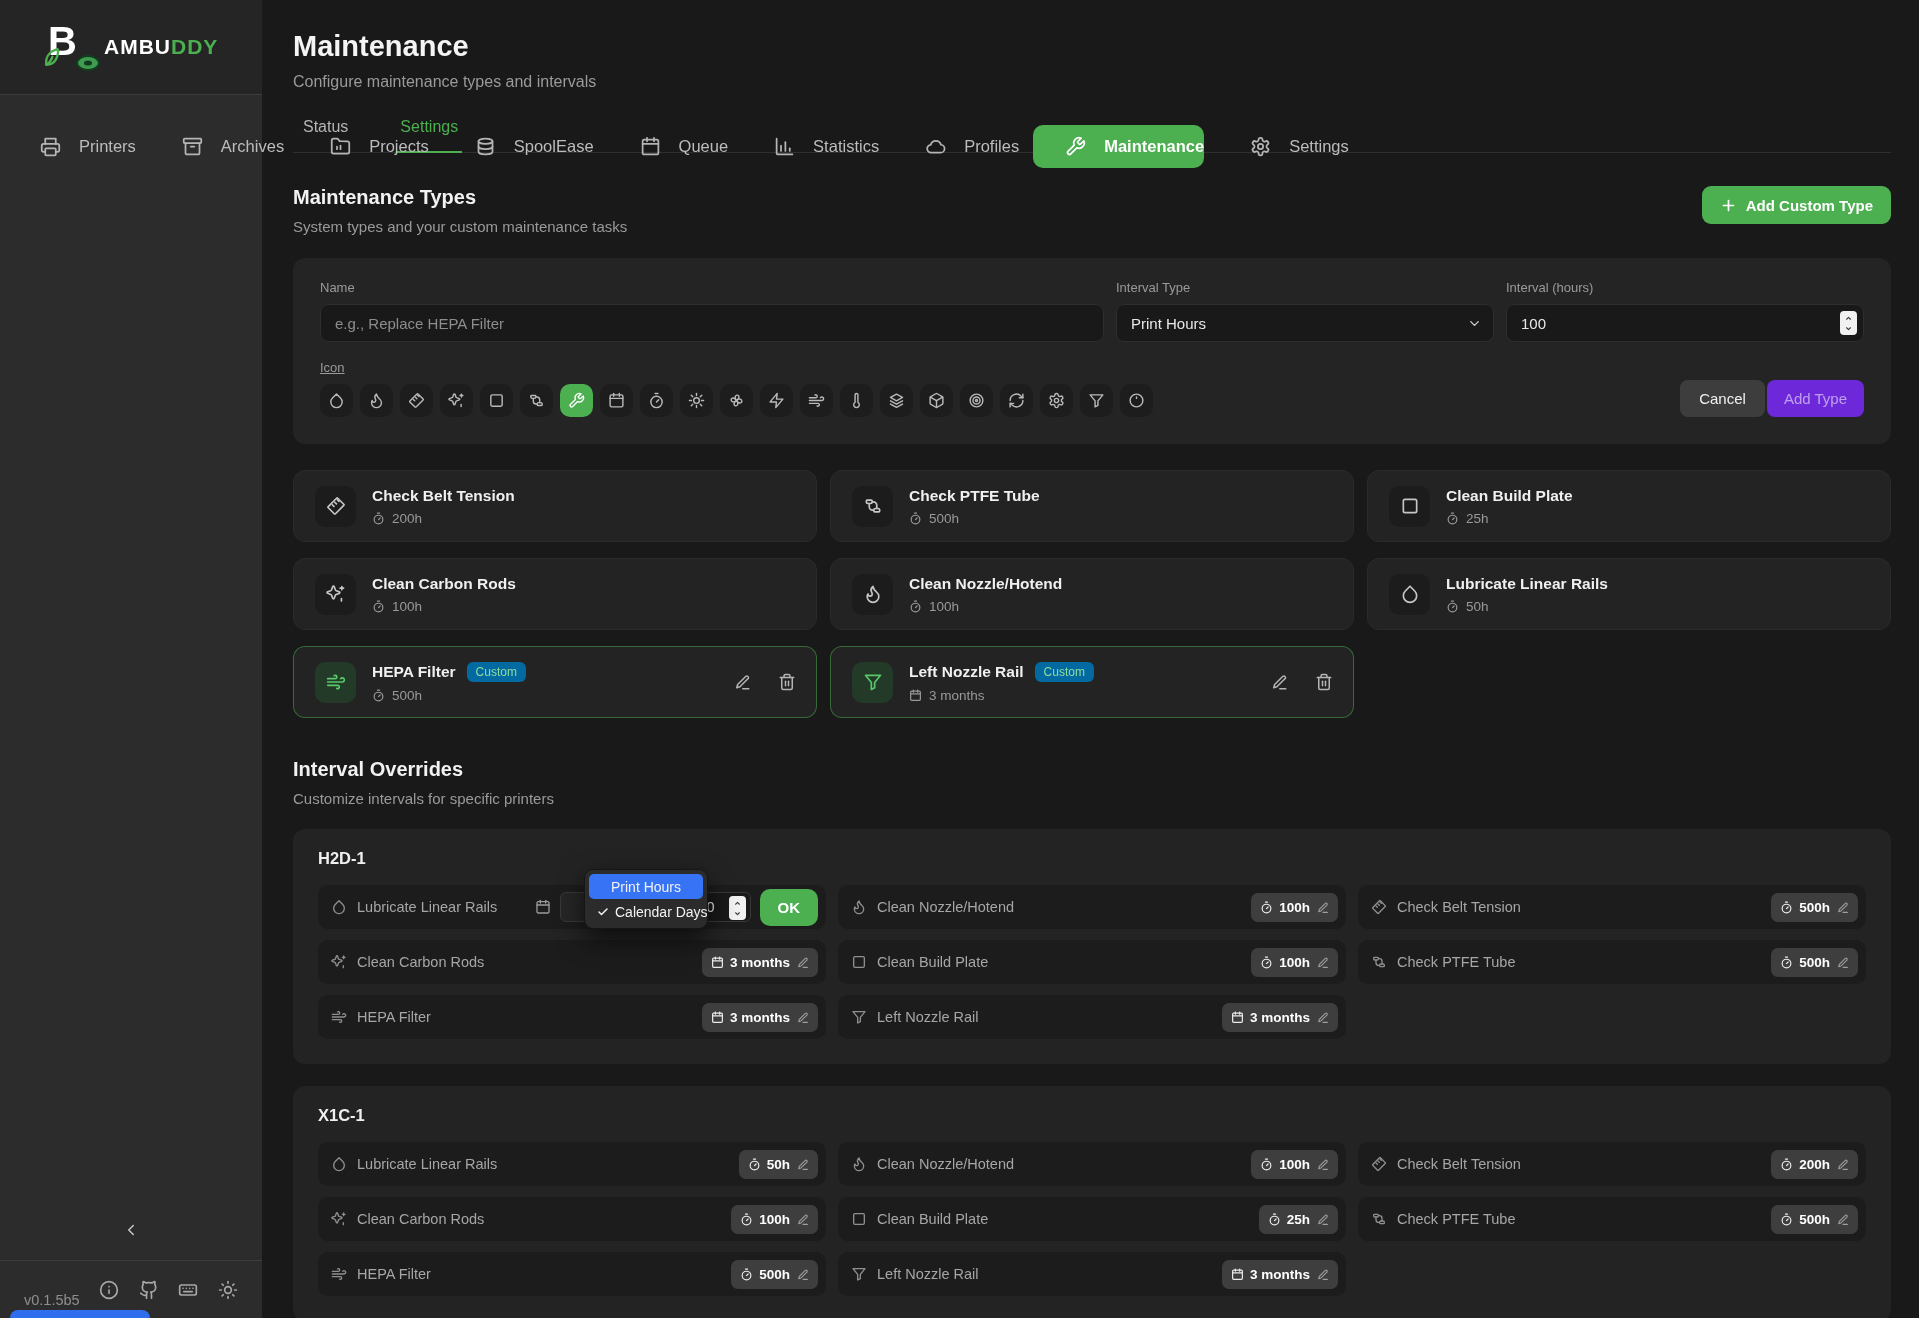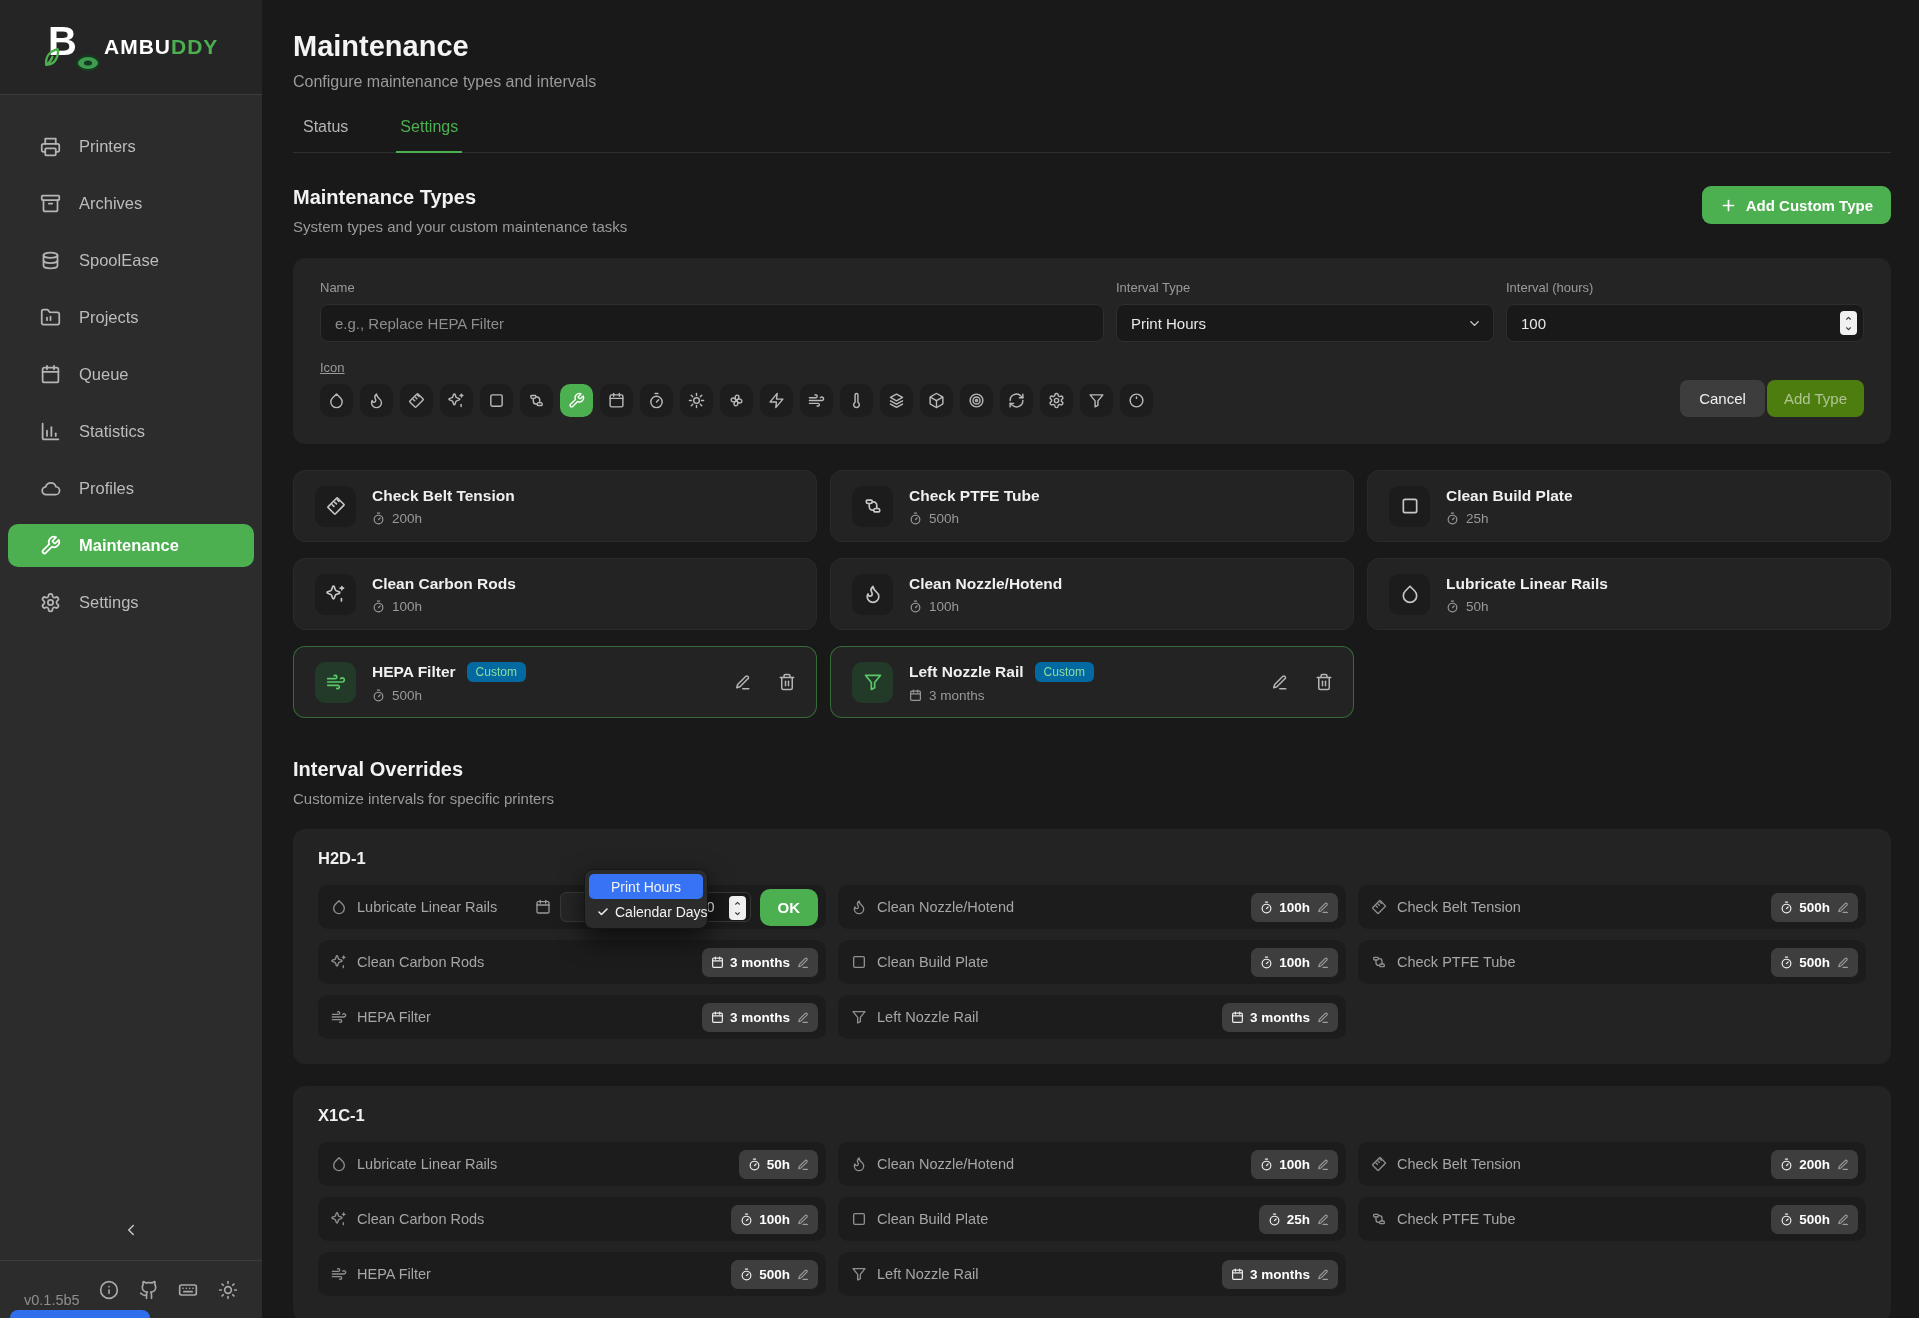--- a/index.html
+++ b/index.html
@@ -13,21 +13,21 @@
 
   
   .sidebar { position:absolute; left:0; top:0; bottom:0; width:262px; background:#2c2c2c; display:flex; flex-direction:column; z-index:2; }
   .logo-strip { height:95px; background:#252525; border-bottom:1px solid #3c3c3c; display:flex; align-items:center; padding-left:42px; }
   .logo-mark { position:relative; width:54px; height:52px; margin-right:8px; }
   .logo-b { position:absolute; left:6px; top:-2px; font-size:40px; font-weight:800; color:#fff; letter-spacing:-2px; }
   .logo-leaf { position:absolute; left:-2px; bottom:2px; color:#4caf50; transform:rotate(-15deg); }
   .logo-spool { position:absolute; right:-4px; bottom:2px; }
   .wordmark { font-size:21px; font-weight:700; letter-spacing:1px; color:#fff; }
   .wordmark .accent { color:#4caf50; }
-  .nav { padding:30px 8px 0; display:flex; flex-direction:column; gap:14px; }
+  .nav { padding:30px 8px 0; display:flex; flex-direction:row; gap:14px; }
   .nav-item { display:flex; align-items:center; gap:18px; height:43px; padding-left:32px; border-radius:10px; color:#bcbcbc; font-size:16.5px; cursor:pointer; }
   .nav-item .ic { color:#b5b5b5; }
   .nav-item.active { background:#4caf50; color:#fff; font-weight:600; }
   .nav-item.active .ic { color:#fff; }
   .sidebar-bottom { margin-top:auto; }
   .collapse-row { display:flex; justify-content:center; padding:12px 0 14px; }
   .collapse-btn { width:40px; height:32px; display:grid; place-items:center; color:#c7c7c7; cursor:pointer; border-radius:8px; }
   .side-footer { border-top:1px solid #3c3c3c; height:58px; display:flex; align-items:center; padding:0 24px; justify-content:space-between; }
   .version { color:#8f8f8f; font-size:14.5px;margin-top:20px; }
   .foot-icon { color:#a8a8a8; cursor:pointer; }
@@ -54,21 +54,21 @@
   .f-input::placeholder { color:#8d8d8d; }
   .sel-wrap, .num-wrap { position:relative; }
   .sel-wrap .chev { position:absolute; right:12px; top:12px; color:#cfcfcf; pointer-events:none; }
   .spinner { position:absolute; right:7px; top:7px; width:17px; height:24px; background:#f1f1f1; border-radius:4px; display:flex; flex-direction:column; align-items:center; justify-content:center; gap:1px; color:#3c3c3c; cursor:pointer; }
   .icon-label { margin-top:18px;text-decoration:underline; }
   .icon-row { display:flex; gap:7px; margin-top:0px; }
   .icon-btn { width:33px; height:33px; border-radius:10px; background:#1d1d1d; color:#b9b9b9; display:grid; place-items:center; cursor:pointer; }
   .icon-btn.selected { background:#4caf50; color:#fff; }
   .form-actions { position:absolute; right:27px; bottom:27px; display:flex; gap:2px; }
   .btn-cancel { height:37px; padding:0 19px; background:#3d3d3d; border-radius:8px; color:#f0f0f0; font-size:15px; display:flex; align-items:center; cursor:pointer; }
-  .btn-submit { height:37px; padding:0 17px; background:#4d7c0f; border-radius:8px; color:rgba(255,255,255,.55); font-size:15px; display:flex; align-items:center; cursor:pointer; }
+  .btn-submit { height:37px; padding:0 17px; background:#6d28d9; border-radius:8px; color:rgba(255,255,255,.55); font-size:15px; display:flex; align-items:center; cursor:pointer; }
 
   
   .cards-grid { margin-top:26px; display:grid; grid-template-columns:repeat(3,1fr); gap:16px 13px; }
   .type-card { height:72px; background:#232323; border:1px solid #2a2a2a; border-radius:12px; display:flex; align-items:center; gap:16px; padding:0 20px 0 21px; }
   .type-card.custom { border-color:rgba(76,175,80,.5); }
   .tile { width:41px; height:41px; border-radius:10px; background:#1c1c1c; color:#c6c6c6; display:grid; place-items:center; }
   .type-card.custom .tile { background:#233a28; color:#58c868; }
   .card-title-row { display:flex; align-items:center; gap:11px; }
   .card-title { font-size:15.5px; font-weight:600; color:#f0f0f0; }
   .badge { font-size:12px; color:#8fdd9c; background:#0369a1; border-radius:6px; padding:3px 9px; }
@@ -138,36 +138,36 @@
             <rect x="2" y="3" width="20" height="5" rx="1"></rect>
             <path d="M4 8v11a2 2 0 0 0 2 2h12a2 2 0 0 0 2-2V8"></path>
             <path d="M10 12h4"></path>
           </svg>
         </span>
         <span>Archives</span>
       </div>
       <div class="nav-item">
         <span class="ic">
           <svg width="21" height="21" viewBox="0 0 24 24" fill="none" stroke="currentColor" stroke-width="2" stroke-linecap="round" stroke-linejoin="round">
+            <path d="M20 20H4a2 2 0 0 1-2-2V5a2 2 0 0 1 2-2h3.9a2 2 0 0 1 1.7.9l.8 1.2a2 2 0 0 0 1.7.9H20a2 2 0 0 1 2 2v10a2 2 0 0 1-2 2Z"></path>
+            <path d="M8 12v3"></path>
+            <path d="M12 11v4"></path>
+          </svg>
+        </span>
+        <span>Projects</span>
+      </div>
+      <div class="nav-item">
+        <span class="ic">
+          <svg width="21" height="21" viewBox="0 0 24 24" fill="none" stroke="currentColor" stroke-width="2" stroke-linecap="round" stroke-linejoin="round">
             <ellipse cx="12" cy="6" rx="8" ry="3"></ellipse>
             <path d="M4 6v6c0 1.66 3.58 3 8 3s8-1.34 8-3V6"></path>
             <path d="M4 12v6c0 1.66 3.58 3 8 3s8-1.34 8-3v-6"></path>
           </svg>
         </span>
         <span>SpoolEase</span>
-      </div>
-      <div class="nav-item">
-        <span class="ic">
-          <svg width="21" height="21" viewBox="0 0 24 24" fill="none" stroke="currentColor" stroke-width="2" stroke-linecap="round" stroke-linejoin="round">
-            <path d="M20 20H4a2 2 0 0 1-2-2V5a2 2 0 0 1 2-2h3.9a2 2 0 0 1 1.7.9l.8 1.2a2 2 0 0 0 1.7.9H20a2 2 0 0 1 2 2v10a2 2 0 0 1-2 2Z"></path>
-            <path d="M8 12v3"></path>
-            <path d="M12 11v4"></path>
-          </svg>
-        </span>
-        <span>Projects</span>
       </div>
       <div class="nav-item">
         <span class="ic">
           <svg width="21" height="21" viewBox="0 0 24 24" fill="none" stroke="currentColor" stroke-width="2" stroke-linecap="round" stroke-linejoin="round">
             <rect x="3" y="4" width="18" height="17" rx="2"></rect>
             <path d="M8 2v4"></path>
             <path d="M16 2v4"></path>
             <path d="M3 9h18"></path>
           </svg>
         </span>

